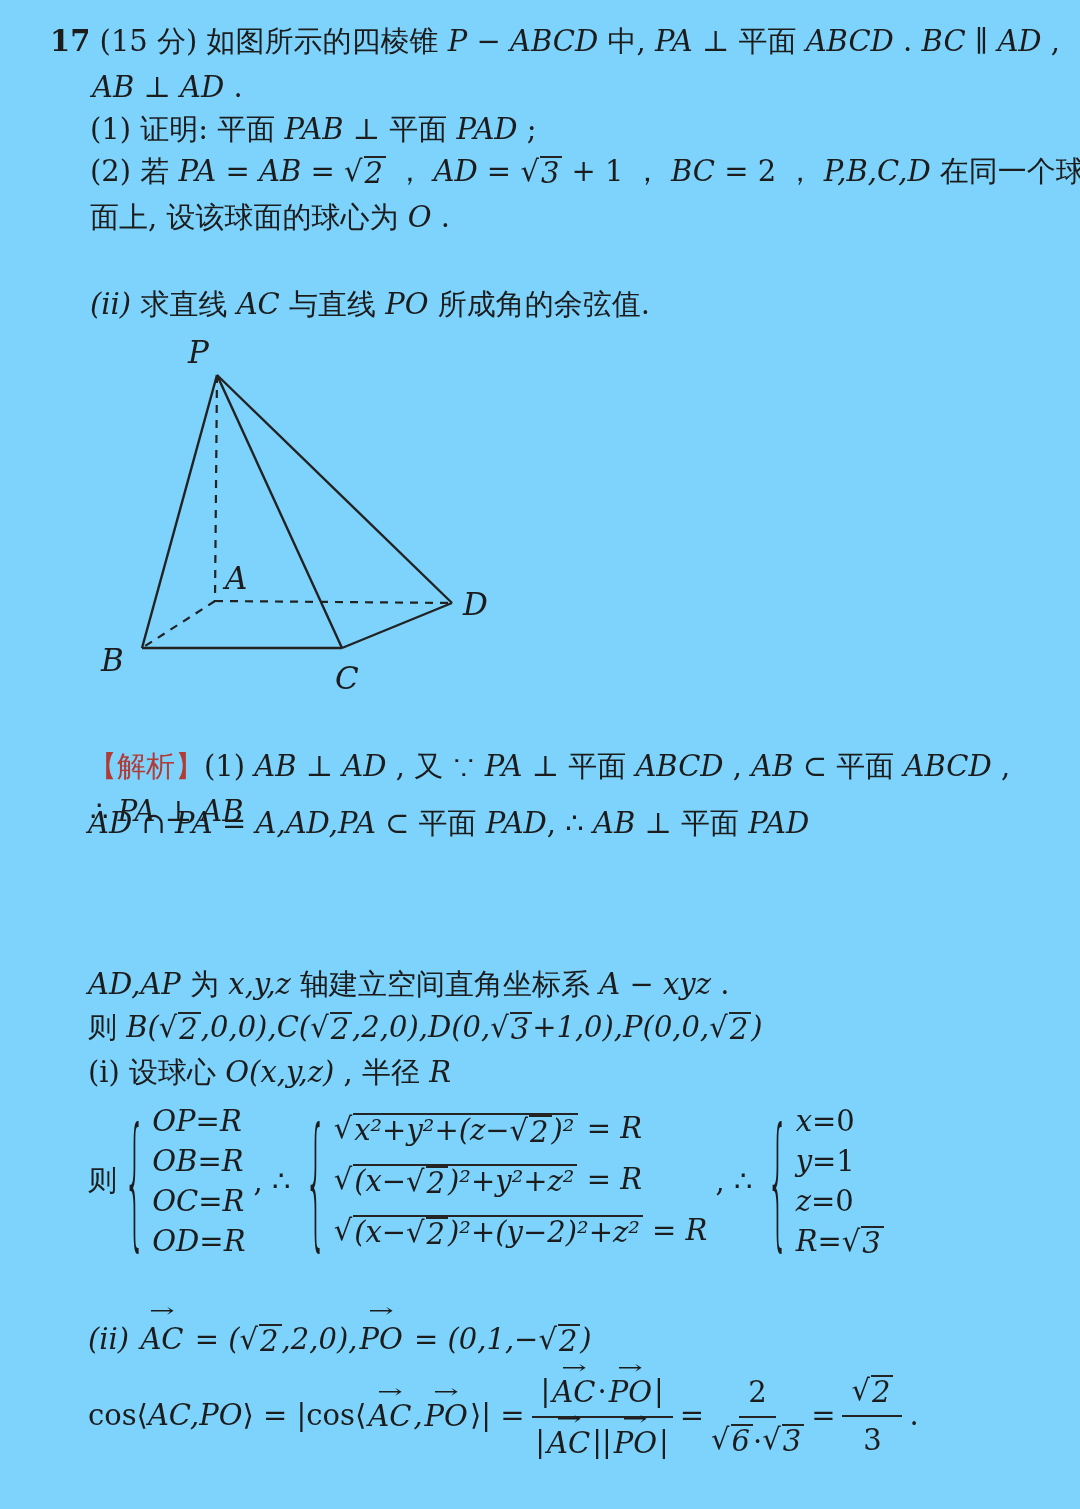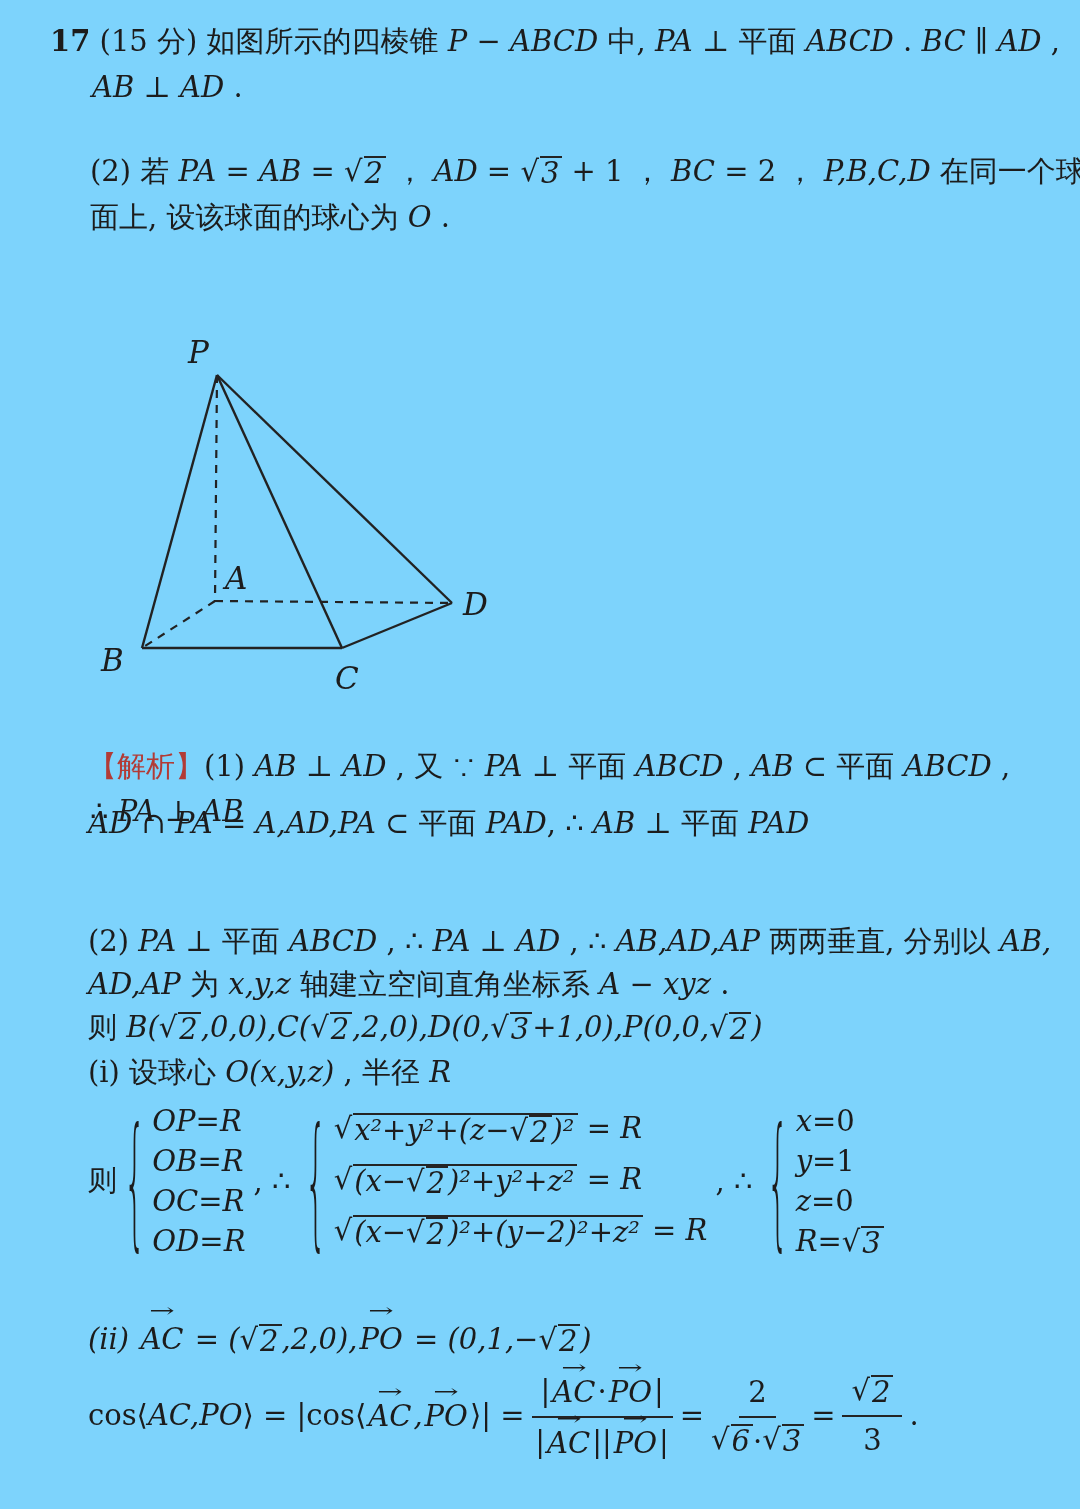--- a/index.html
+++ b/index.html
@@ -37,28 +37,30 @@
   .fig{position:absolute;}
   .fig text{font-family:"DejaVu Serif",serif;font-style:italic;font-size:31px;fill:#1c1c1c;}
 </style>
 </head>
 <body>
 
 <div class="page">
 
   <div class="ln" style="top:20px;left:50px"><span class="b">17</span><span class="c"> (15 分) 如图所示的四棱锥 </span><span class="m">P − ABCD</span><span class="c"> 中, </span><span class="m">PA</span><span class="c"> ⊥ 平面 </span><span class="m">ABCD</span><span class="c"> . </span><span class="m">BC ∥ AD</span><span class="c"> ,</span></div>
   <div class="ln" style="top:66px;left:92px"><span class="m">AB</span><span class="c"> ⊥ </span><span class="m">AD</span><span class="c"> .</span></div>
+  <div class="ln" style="top:108px;left:90px"><span class="c">(1) 证明: 平面 </span><span class="m">PAB</span><span class="c"> ⊥ 平面 </span><span class="m">PAD</span><span class="c"> ;</span></div>
   <div class="ln" style="top:150px;left:90px"><span class="c">(2) 若 </span><span class="m">PA</span><span class="c"> = </span><span class="m">AB</span><span class="c"> = </span><span class="sqrt">
         <span class="rad">√</span>
         <span class="rcd m"><span class="m">2</span></span>
       </span><span class="c"> ， </span><span class="m">AD</span><span class="c"> = </span><span class="sqrt">
         <span class="rad">√</span>
         <span class="rcd m"><span class="m">3</span></span>
       </span><span class="c"> + 1 ， </span><span class="m">BC</span><span class="c"> = 2 ， </span><span class="m">P,B,C,D</span><span class="c"> 在同一个球</span></div>
   <div class="ln" style="top:196px;left:90px"><span class="c">面上, 设该球面的球心为 </span><span class="m">O</span><span class="c"> .</span></div>
+  <div class="ln" style="top:283px;left:90px"><span class="m">(ii)</span><span class="c"> 求直线 </span><span class="m">AC</span><span class="c"> 与直线 </span><span class="m">PO</span><span class="c"> 所成角的余弦值.</span></div>
 
   <svg class="fig" style="top:333px;left:85px" width="450" height="380" viewBox="0 0 450 380">
 
     <line x1="132" y1="42" x2="57" y2="315" stroke="#222" stroke-width="2.4"></line>
     <line x1="132" y1="42" x2="257" y2="315" stroke="#222" stroke-width="2.4"></line>
     <line x1="132" y1="42" x2="367" y2="270" stroke="#222" stroke-width="2.4"></line>
     <line x1="57" y1="315" x2="257" y2="315" stroke="#222" stroke-width="2.4"></line>
     <line x1="257" y1="315" x2="367" y2="270" stroke="#222" stroke-width="2.4"></line>
 
     <line x1="132" y1="42" x2="130" y2="268" stroke="#222" stroke-width="2.2" stroke-dasharray="8 7"></line>
@@ -68,21 +70,20 @@
     <text x="103" y="30">P</text>
     <text x="140" y="256">A</text>
     <text x="16" y="338">B</text>
     <text x="250" y="356">C</text>
     <text x="378" y="282">D</text>
   </svg>
 
   <div class="ln" style="top:745px;left:88px"><span class="r">【解析】</span><span class="c">(1) </span><span class="m">AB</span><span class="c"> ⊥ </span><span class="m">AD</span><span class="c"> , 又 ∵ </span><span class="m">PA</span><span class="c"> ⊥ 平面 </span><span class="m">ABCD</span><span class="c"> , </span><span class="m">AB</span><span class="c"> ⊂ 平面 </span><span class="m">ABCD</span><span class="c"> ,</span></div>
   <div class="ln" style="top:790px;left:90px"><span class="c">∴ </span><span class="m">PA</span><span class="c"> ⊥ </span><span class="m">AB</span></div>
   <div class="ln" style="top:802px;left:88px"><span class="m">AD</span><span class="c"> ∩ </span><span class="m">PA</span><span class="c"> = </span><span class="m">A,AD,PA</span><span class="c"> ⊂ 平面 </span><span class="m">PAD</span><span class="c">, ∴ </span><span class="m">AB</span><span class="c"> ⊥ 平面 </span><span class="m">PAD</span></div>
-  <div class="ln" style="top:920px;left:88px"><span class="c">(2) </span><span class="m">PA</span><span class="c"> ⊥ 平面 </span><span class="m">ABCD</span><span class="c"> , ∴ </span><span class="m">PA</span><span class="c"> ⊥ </span><span class="m">AD</span><span class="c"> , ∴ </span><span class="m">AB,AD,AP</span><span class="c"> 两两垂直, 分别以 </span><span class="m">AB,</span></div>
   <div class="ln" style="top:963px;left:88px"><span class="m">AD,AP</span><span class="c"> 为 </span><span class="m">x,y,z</span><span class="c"> 轴建立空间直角坐标系 </span><span class="m">A − xyz</span><span class="c"> .</span></div>
   <div class="ln" style="top:1006px;left:88px"><span class="c">则 </span><span class="m">B(</span><span class="sqrt">
         <span class="rad">√</span>
         <span class="rcd m"><span class="m">2</span></span>
       </span><span class="m">,0,0),C(</span><span class="sqrt">
         <span class="rad">√</span>
         <span class="rcd m"><span class="m">2</span></span>
       </span><span class="m">,2,0),D(0,</span><span class="sqrt">
         <span class="rad">√</span>
         <span class="rcd m"><span class="m">3</span></span>

